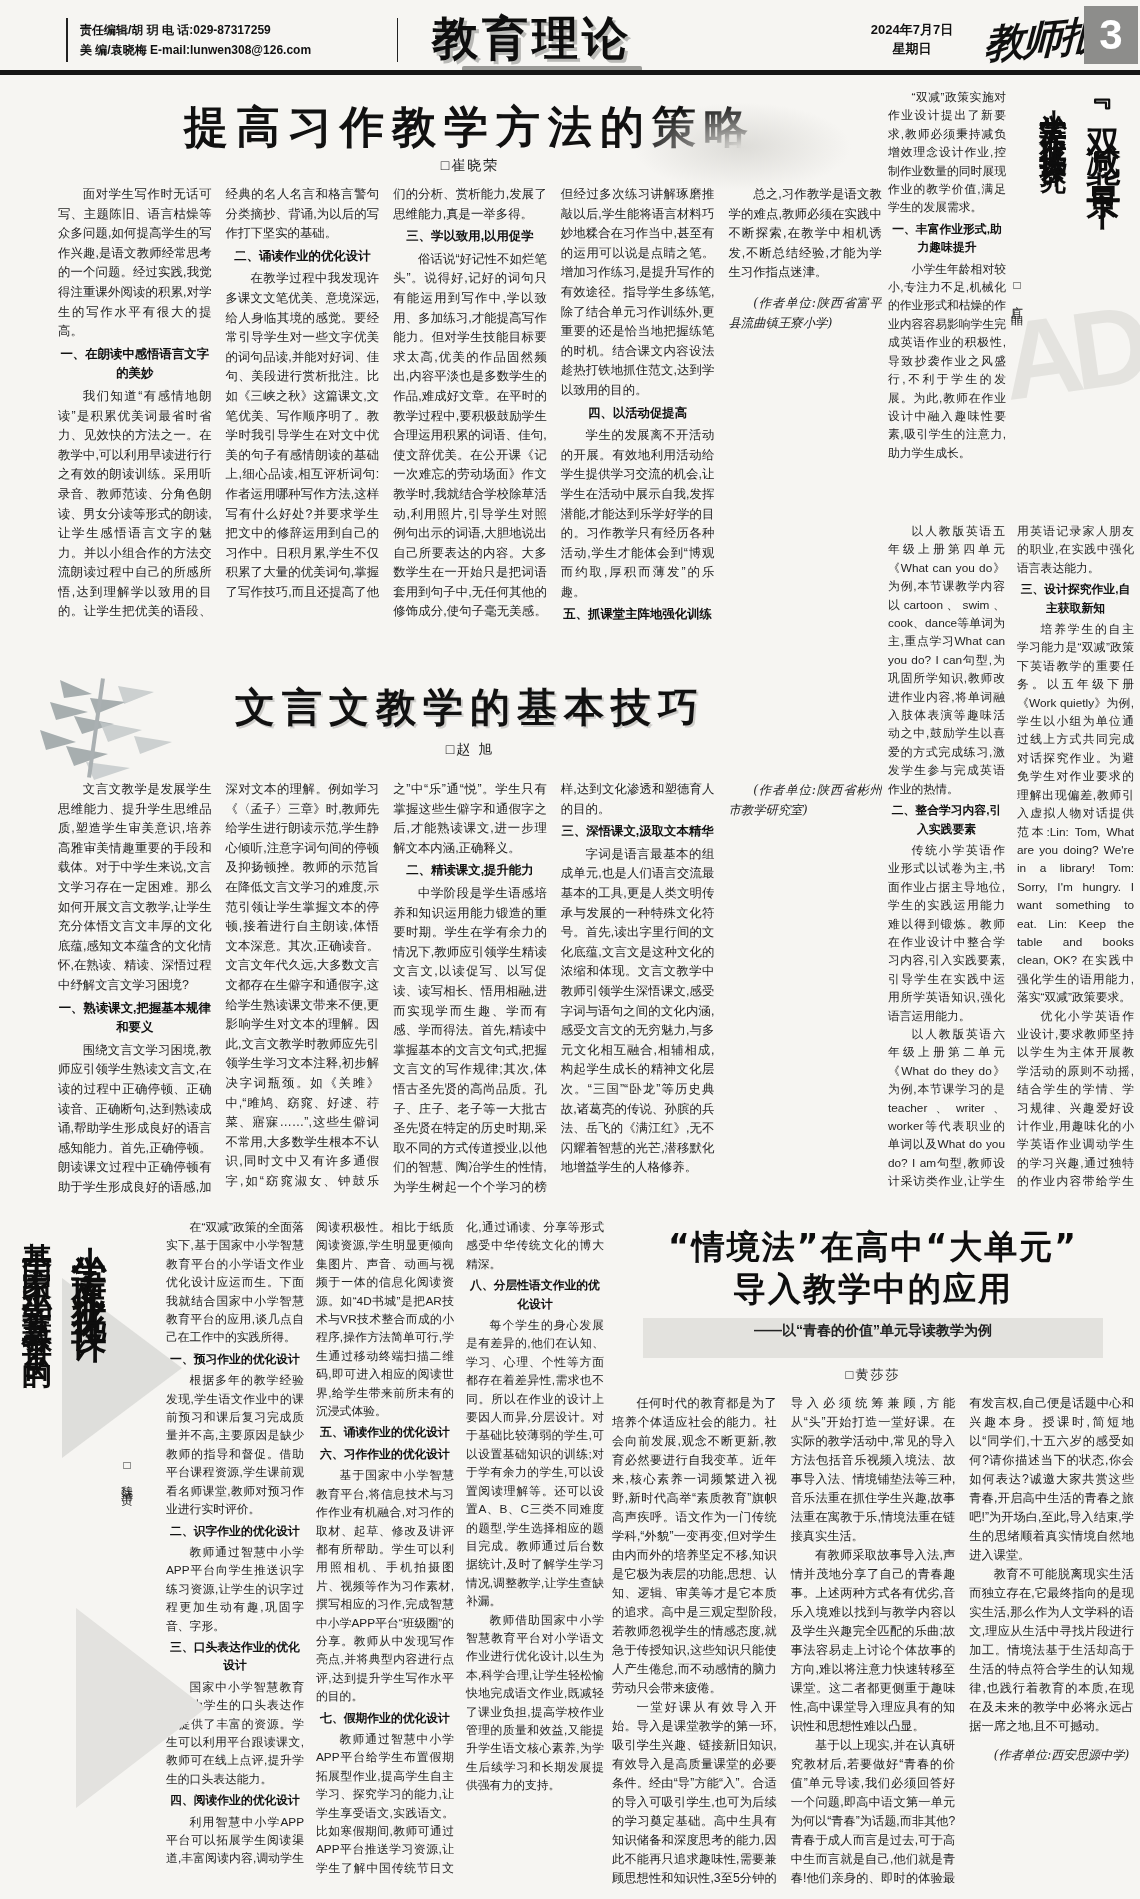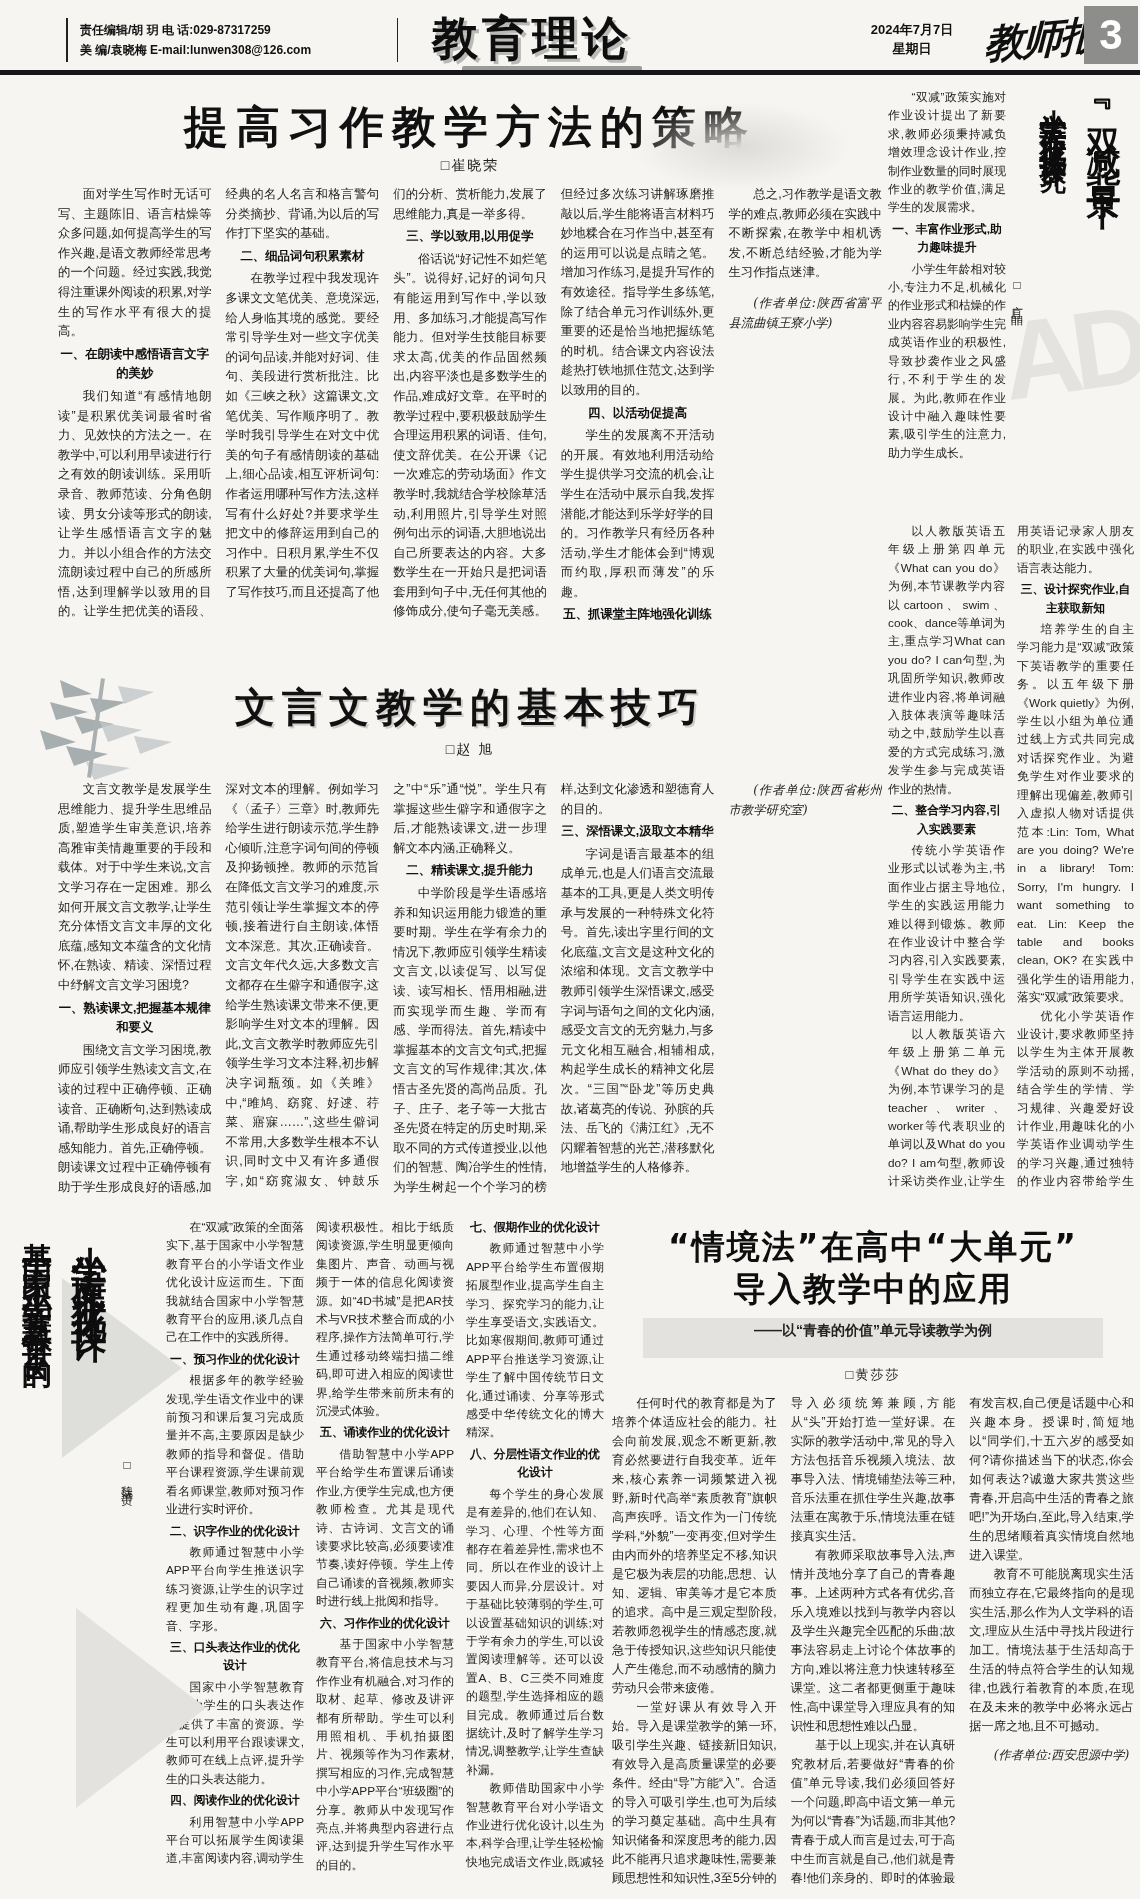--- a/index.html
+++ b/index.html
@@ -120,21 +120,21 @@
   <div class="rule"></div>
 
   <section class="a1">
     <div class="smudge"></div>
     <h1>提高习作教学方法的策略</h1>
     <div class="byline">□崔晓荣</div>
     <div class="cols a1-body">
         <div class="blk-p">面对学生写作时无话可写、主题陈旧、语言枯燥等众多问题,如何提高学生的写作兴趣,是语文教师经常思考的一个问题。经过实践,我觉得注重课外阅读的积累,对学生的写作水平有很大的提高。</div>
         <div class="blk-h">一、在朗读中感悟语言文字的美妙</div>
         <div class="blk-p">我们知道“有感情地朗读”是积累优美词最省时省力、见效快的方法之一。在教学中,可以利用早读进行行之有效的朗读训练。采用听录音、教师范读、分角色朗读、男女分读等形式的朗读,让学生感悟语言文字的魅力。并以小组合作的方法交流朗读过程中自己的所感所悟,达到理解学以致用的目的。让学生把优美的语段、经典的名人名言和格言警句分类摘抄、背诵,为以后的写作打下坚实的基础。</div>
-        <div class="blk-h">二、细品词句积累素材</div>
+        <div class="blk-h">二、诵读作业的优化设计</div>
         <div class="blk-p">在教学过程中我发现许多课文文笔优美、意境深远,给人身临其境的感觉。要经常引导学生对一些文字优美的词句品读,并能对好词、佳句、美段进行赏析批注。比如《三峡之秋》这篇课文,文笔优美、写作顺序明了。教学时我引导学生在对文中优美的句子有感情朗读的基础上,细心品读,相互评析词句:作者运用哪种写作方法,这样写有什么好处?并要求学生把文中的修辞运用到自己的习作中。日积月累,学生不仅积累了大量的优美词句,掌握了写作技巧,而且还提高了他们的分析、赏析能力,发展了思维能力,真是一举多得。</div>
         <div class="blk-h">三、学以致用,以用促学</div>
         <div class="blk-p">俗话说“好记性不如烂笔头”。说得好,记好的词句只有能运用到写作中,学以致用、多加练习,才能提高写作能力。但对学生技能目标要求太高,优美的作品固然频出,内容平淡也是多数学生的作品,难成好文章。在平时的教学过程中,要积极鼓励学生合理运用积累的词语、佳句,使文辞优美。在公开课《记一次难忘的劳动场面》作文教学时,我就结合学校除草活动,利用照片,引导学生对照例句出示的词语,大胆地说出自己所要表达的内容。大多数学生在一开始只是把词语套用到句子中,无任何其他的修饰成分,使句子毫无美感。但经过多次练习讲解琢磨推敲以后,学生能将语言材料巧妙地糅合在习作当中,甚至有的运用可以说是点睛之笔。增加习作练习,是提升写作的有效途径。指导学生多练笔,除了结合单元习作训练外,更重要的还是恰当地把握练笔的时机。结合课文内容设法趁热打铁地抓住范文,达到学以致用的目的。</div>
         <div class="blk-h">四、以活动促提高</div>
         <div class="blk-p">学生的发展离不开活动的开展。有效地利用活动给学生提供学习交流的机会,让学生在活动中展示自我,发挥潜能,才能达到乐学好学的目的。习作教学只有经历各种活动,学生才能体会到“博观而约取,厚积而薄发”的乐趣。</div>
         <div class="blk-h">五、抓课堂主阵地强化训练</div>
         <div class="blk-p">总之,习作教学是语文教学的难点,教师必须在实践中不断探索,在教学中相机诱发,不断总结经验,才能为学生习作指点迷津。</div>
         <div class="blk-sig">(作者单位:陕西省富平县流曲镇王寮小学)</div>
       </div>
   </section>
@@ -214,21 +214,20 @@
         <div class="blk-p">在“双减”政策的全面落实下,基于国家中小学智慧教育平台的小学语文作业优化设计应运而生。下面我就结合国家中小学智慧教育平台的应用,谈几点自己在工作中的实践所得。</div>
         <div class="blk-h">一、预习作业的优化设计</div>
         <div class="blk-p">根据多年的教学经验发现,学生语文作业中的课前预习和课后复习完成质量并不高,主要原因是缺少教师的指导和督促。借助平台课程资源,学生课前观看名师课堂,教师对预习作业进行实时评价。</div>
         <div class="blk-h">二、识字作业的优化设计</div>
         <div class="blk-p">教师通过智慧中小学APP平台向学生推送识字练习资源,让学生的识字过程更加生动有趣,巩固字音、字形。</div>
         <div class="blk-h">三、口头表达作业的优化设计</div>
         <div class="blk-p">国家中小学智慧教育平台为学生的口头表达作业提供了丰富的资源。学生可以利用平台跟读课文,教师可在线上点评,提升学生的口头表达能力。</div>
         <div class="blk-h">四、阅读作业的优化设计</div>
         <div class="blk-p">利用智慧中小学APP平台可以拓展学生阅读渠道,丰富阅读内容,调动学生阅读积极性。相比于纸质阅读资源,学生明显更倾向集图片、声音、动画与视频于一体的信息化阅读资源。如“4D书城”是把AR技术与VR技术整合而成的小程序,操作方法简单可行,学生通过移动终端扫描二维码,即可进入相应的阅读世界,给学生带来前所未有的沉浸式体验。</div>
         <div class="blk-h">五、诵读作业的优化设计</div>
-        <div class="blk-p">借助智慧中小学APP平台给学生布置课后诵读作业,方便学生完成,也方便教师检查。尤其是现代诗、古诗词、文言文的诵读要求比较高,必须要读准节奏,读好停顿。学生上传自己诵读的音视频,教师实时进行线上批阅和指导。</div>
         <div class="blk-h">六、习作作业的优化设计</div>
         <div class="blk-p">基于国家中小学智慧教育平台,将信息技术与习作作业有机融合,对习作的取材、起草、修改及讲评都有所帮助。学生可以利用照相机、手机拍摄图片、视频等作为习作素材,撰写相应的习作,完成智慧中小学APP平台“班级圈”的分享。教师从中发现写作亮点,并将典型内容进行点评,达到提升学生写作水平的目的。</div>
         <div class="blk-h">七、假期作业的优化设计</div>
         <div class="blk-p">教师通过智慧中小学APP平台给学生布置假期拓展型作业,提高学生自主学习、探究学习的能力,让学生享受语文,实践语文。比如寒假期间,教师可通过APP平台推送学习资源,让学生了解中国传统节日文化,通过诵读、分享等形式感受中华传统文化的博大精深。</div>
         <div class="blk-h">八、分层性语文作业的优化设计</div>
         <div class="blk-p">每个学生的身心发展是有差异的,他们在认知、学习、心理、个性等方面都存在着差异性,需求也不同。所以在作业的设计上要因人而异,分层设计。对于基础比较薄弱的学生,可以设置基础知识的训练;对于学有余力的学生,可以设置阅读理解等。还可以设置A、B、C三类不同难度的题型,学生选择相应的题目完成。教师通过后台数据统计,及时了解学生学习情况,调整教学,让学生查缺补漏。</div>
         <div class="blk-p">教师借助国家中小学智慧教育平台对小学语文作业进行优化设计,以生为本,科学合理,让学生轻松愉快地完成语文作业,既减轻了课业负担,提高学校作业管理的质量和效益,又能提升学生语文核心素养,为学生后续学习和长期发展提供强有力的支持。</div>
       </div>
   </section>
 

